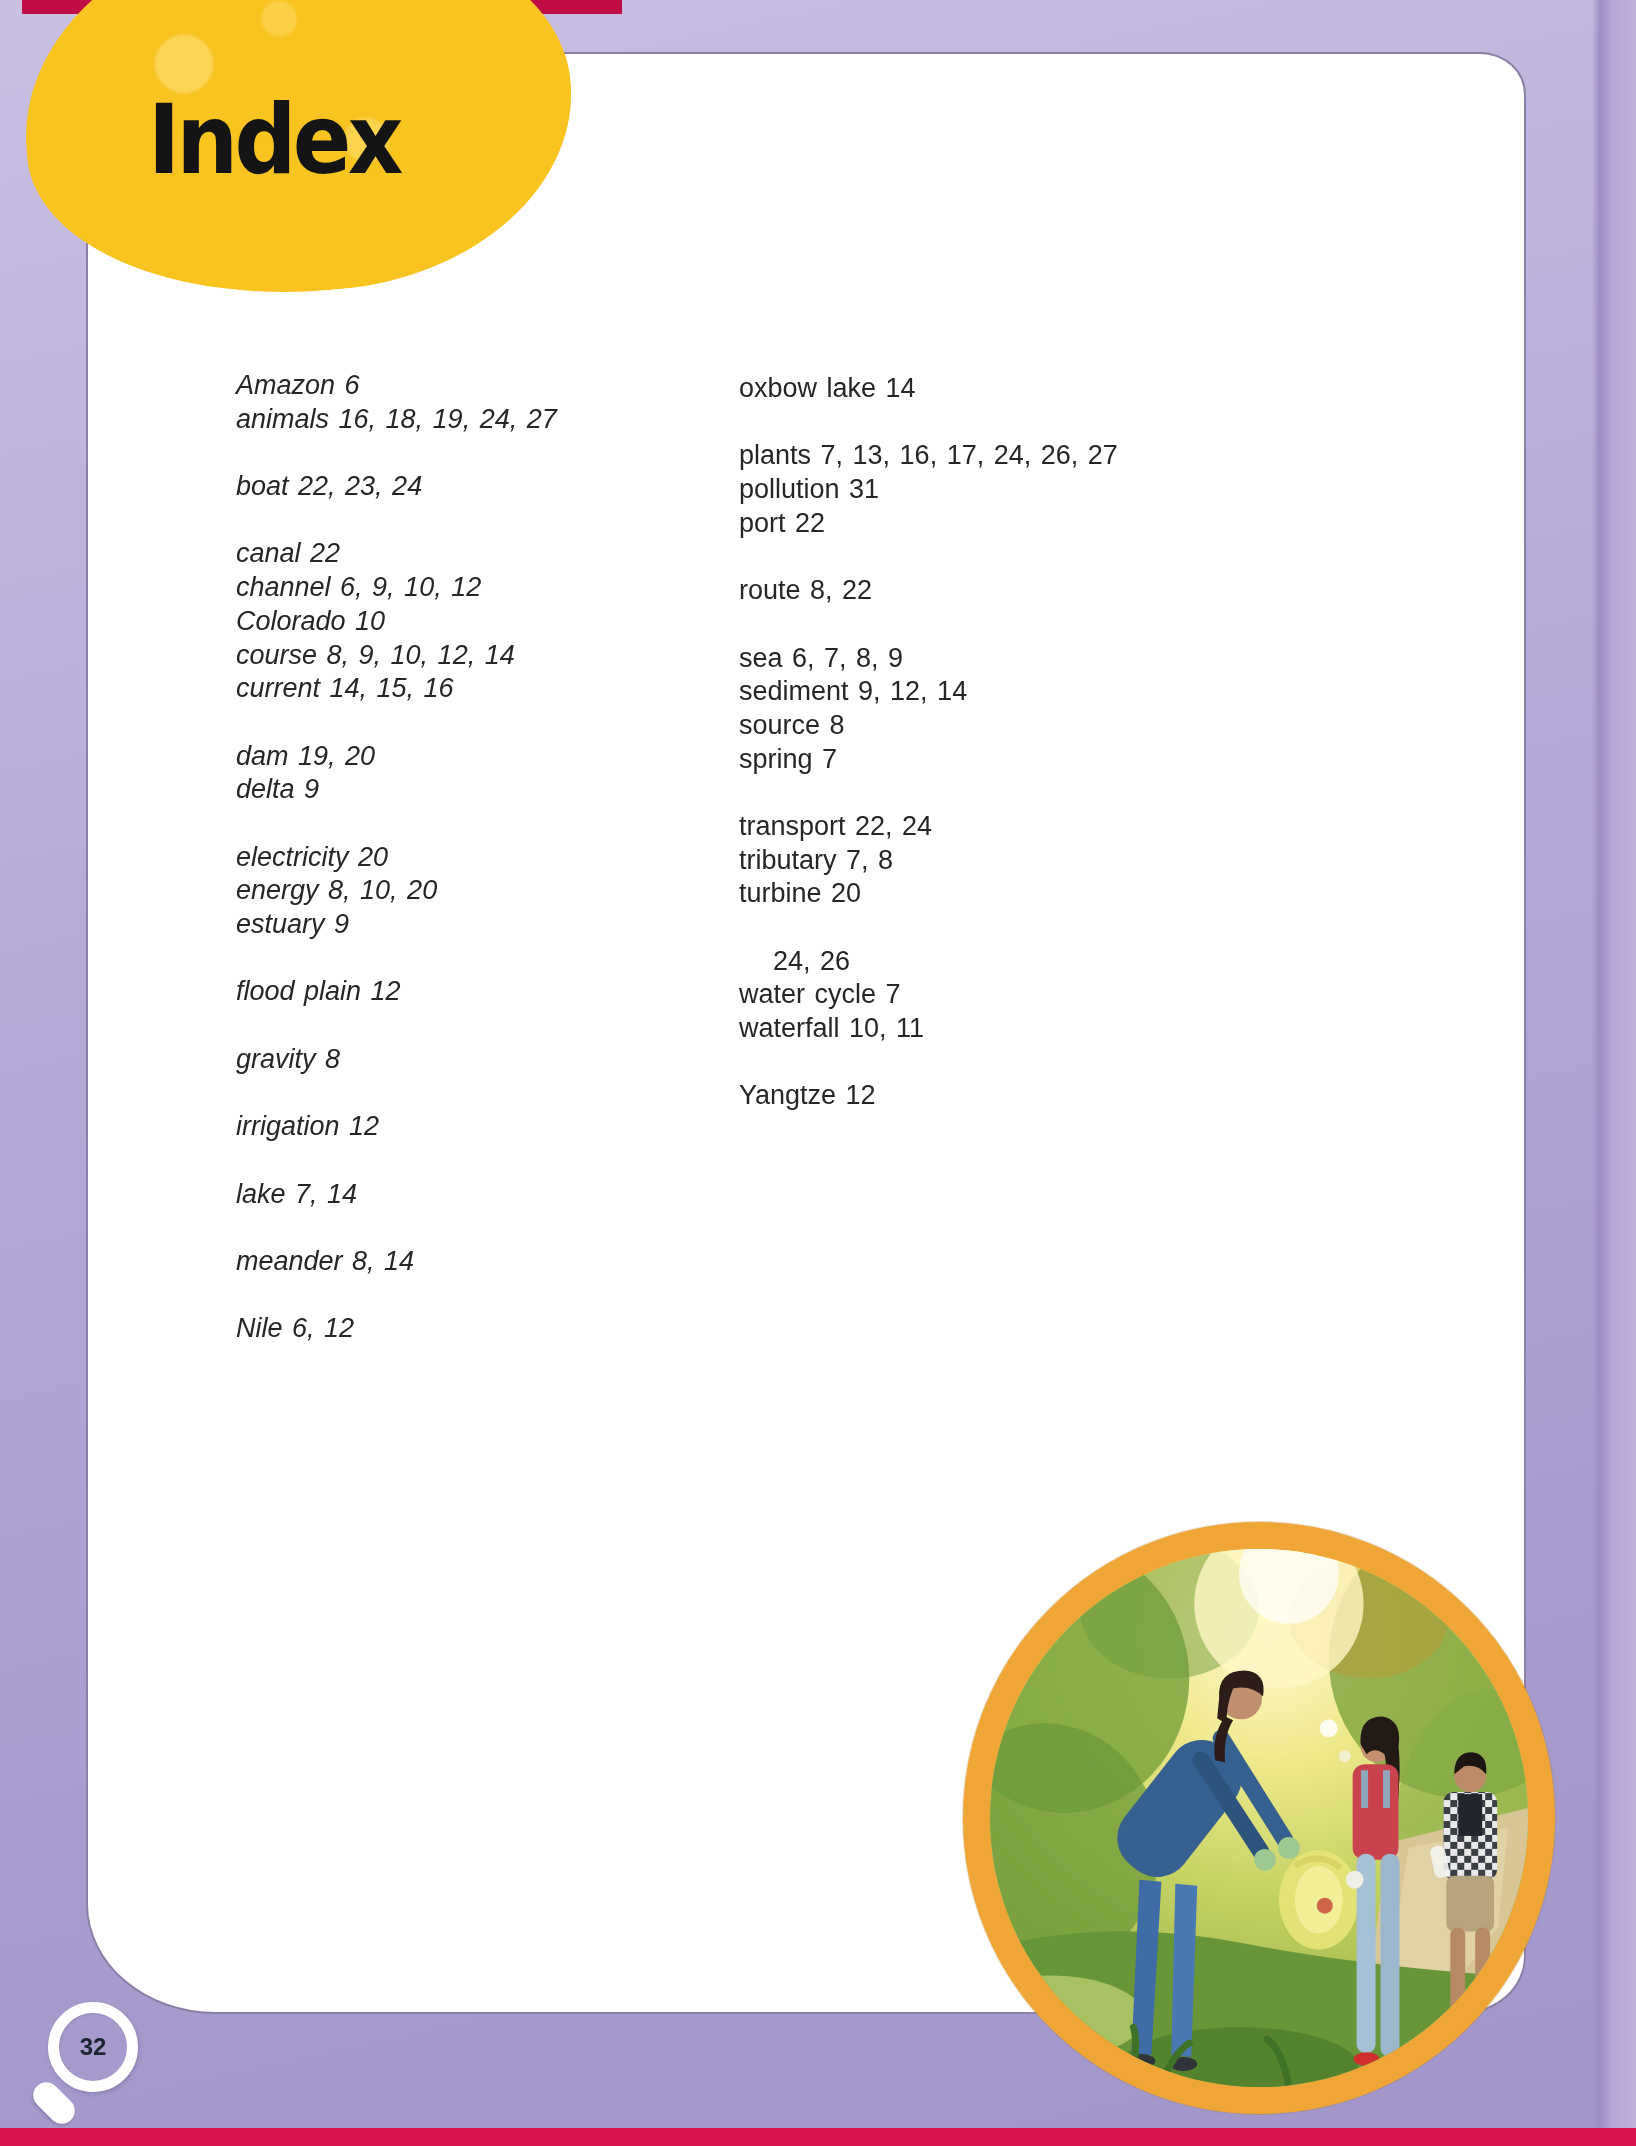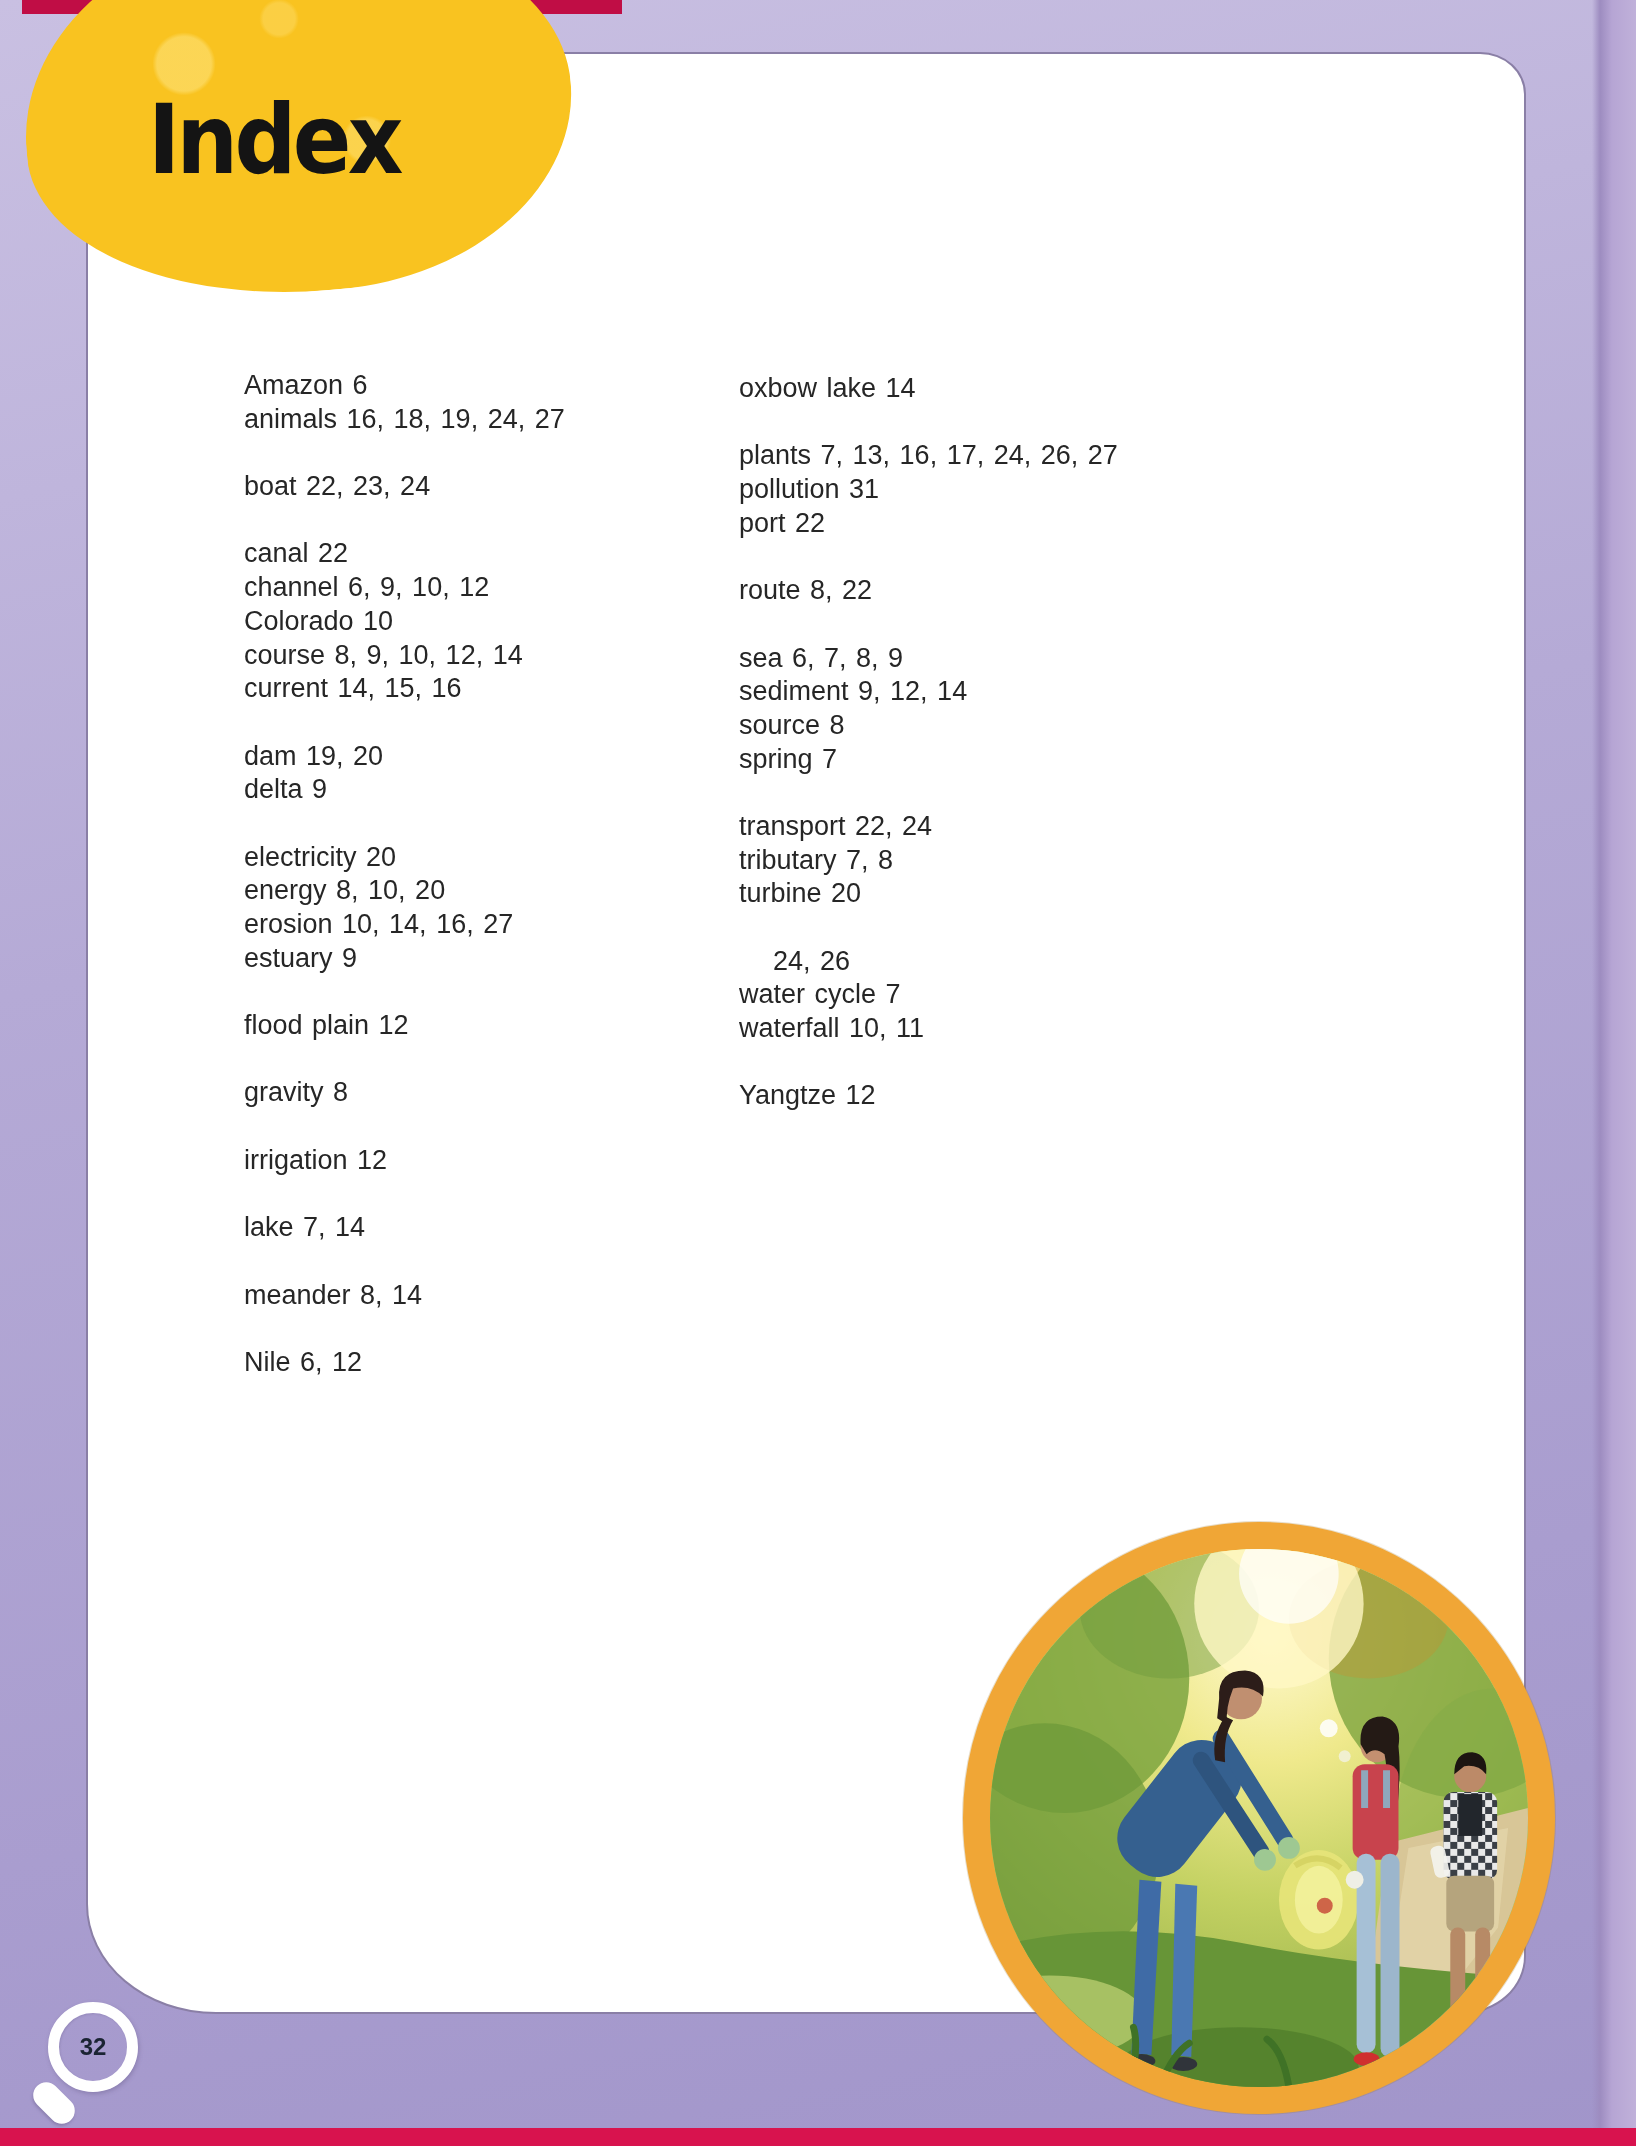--- a/index.html
+++ b/index.html
@@ -28,21 +28,21 @@
     transform:rotate(-5deg);}
   .title{position:absolute;left:148px;top:84px;
     font-family:"DejaVu Sans","Liberation Sans",sans-serif;
     font-weight:700;font-size:96px;color:#141414;letter-spacing:-4px;
     transform:scaleX(.9);transform-origin:left top;}
   
   .col{position:absolute;font-size:27px;color:#262626;word-spacing:2px;}
   .col .group{margin-bottom:33.7px;}
   .col .line{height:33.7px;line-height:33.7px;white-space:nowrap;}
   .col .line.indent{padding-left:34px;}
-  .col-left{left:156px;top:315px;width:500px;}
+  .col-left{left:148px;top:315px;width:500px;font-style:italic;}
   .col-right{left:651px;top:318px;width:700px;}
   
   .photo{position:absolute;left:963px;top:1522px;width:538px;height:538px;
     border:27px solid #f0a636;border-radius:50%;overflow:hidden;background:#cfd66e;
     box-shadow:0 0 0 1px rgba(160,120,40,.25);}
   .photo svg{display:block;width:100%;height:100%;}
   
   .badge{position:absolute;left:34px;top:1996px;width:120px;height:134px;}
   .badge .handle{position:absolute;left:-4px;top:94px;width:48px;height:26px;background:#ffffff;
     border-radius:13px;transform:rotate(45deg);box-shadow:1px 2px 3px rgba(90,78,120,.35);}
@@ -73,21 +73,20 @@
         <div class="line">course 8, 9, 10, 12, 14</div>
         <div class="line">current 14, 15, 16</div>
       </div>
       <div class="group">
         <div class="line">dam 19, 20</div>
         <div class="line">delta 9</div>
       </div>
       <div class="group">
         <div class="line">electricity 20</div>
         <div class="line">energy 8, 10, 20</div>
-        <div class="line">erosion 10, 14, 16, 27</div>
         <div class="line">estuary 9</div>
       </div>
       <div class="group">
         <div class="line">flood plain 12</div>
       </div>
       <div class="group">
         <div class="line">gravity 8</div>
       </div>
       <div class="group">
         <div class="line">irrigation 12</div>

